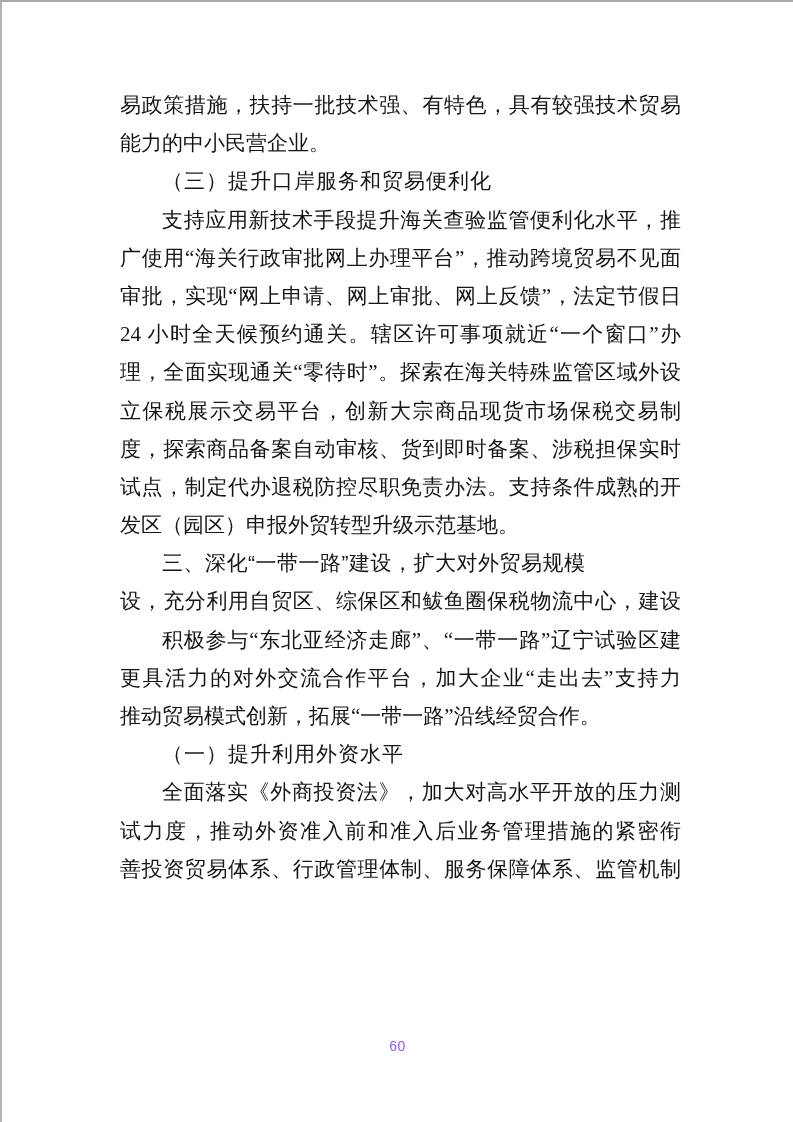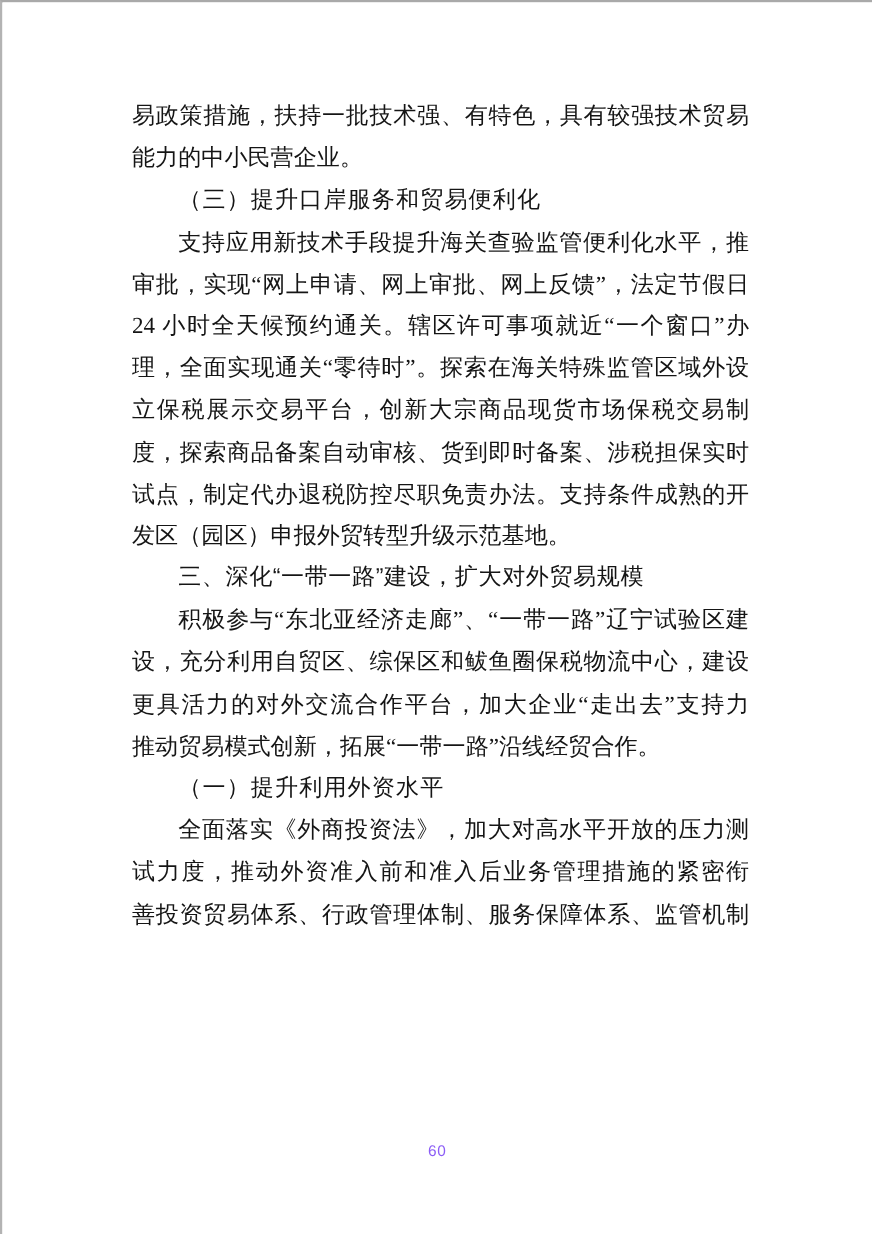--- a/index.html
+++ b/index.html
@@ -64,30 +64,31 @@
 </style>
 </head>
 <body>
 
 <div class="page">
   <div class="text-block">
       <div class="line body justify">易政策措施，扶持一批技术强、有特色，具有较强技术贸易</div>
       <div class="line body">能力的中小民营企业。</div>
       <div class="line heading-kai indent">（三）提升口岸服务和贸易便利化</div>
       <div class="line body justify indent">支持应用新技术手段提升海关查验监管便利化水平，推</div>
+      <div class="line body justify">广使用“海关行政审批网上办理平台”，推动跨境贸易不见面</div>
       <div class="line body justify">审批，实现“网上申请、网上审批、网上反馈”，法定节假日</div>
       <div class="line body justify">24 小时全天候预约通关。辖区许可事项就近“一个窗口”办</div>
       <div class="line body justify">理，全面实现通关“零待时”。探索在海关特殊监管区域外设</div>
       <div class="line body justify">立保税展示交易平台，创新大宗商品现货市场保税交易制</div>
       <div class="line body justify">度，探索商品备案自动审核、货到即时备案、涉税担保实时</div>
       <div class="line body justify">试点，制定代办退税防控尽职免责办法。支持条件成熟的开</div>
       <div class="line body">发区（园区）申报外贸转型升级示范基地。</div>
       <div class="line heading-hei indent">三、深化“一带一路”建设，扩大对外贸易规模</div>
+      <div class="line body justify">设，充分利用自贸区、综保区和鲅鱼圈保税物流中心，建设</div>
       <div class="line body justify indent">积极参与“东北亚经济走廊”、“一带一路”辽宁试验区建</div>
-      <div class="line body justify">设，充分利用自贸区、综保区和鲅鱼圈保税物流中心，建设</div>
       <div class="line body justify">更具活力的对外交流合作平台，加大企业“走出去”支持力度，</div>
       <div class="line body">推动贸易模式创新，拓展“一带一路”沿线经贸合作。</div>
       <div class="line heading-kai indent">（一）提升利用外资水平</div>
       <div class="line body justify indent">全面落实《外商投资法》，加大对高水平开放的压力测</div>
       <div class="line body justify">试力度，推动外资准入前和准入后业务管理措施的紧密衔</div>
       <div class="line body justify">善投资贸易体系、行政管理体制、服务保障体系、监管机制</div>
     </div>
   <div class="footer">60</div>
 </div>
 

